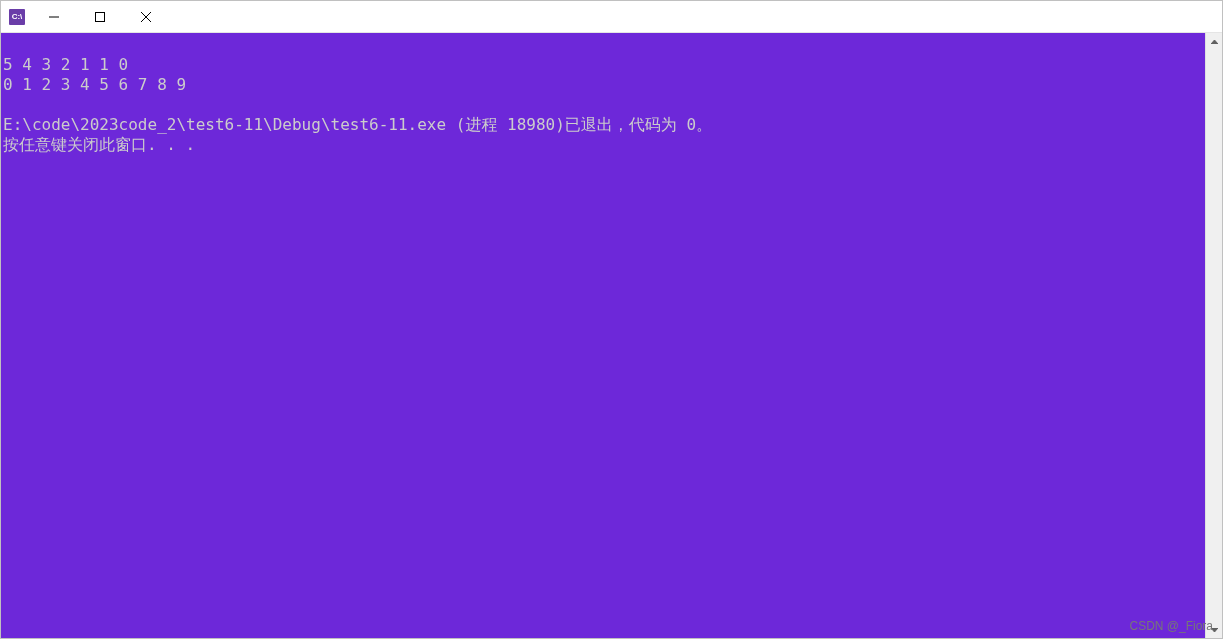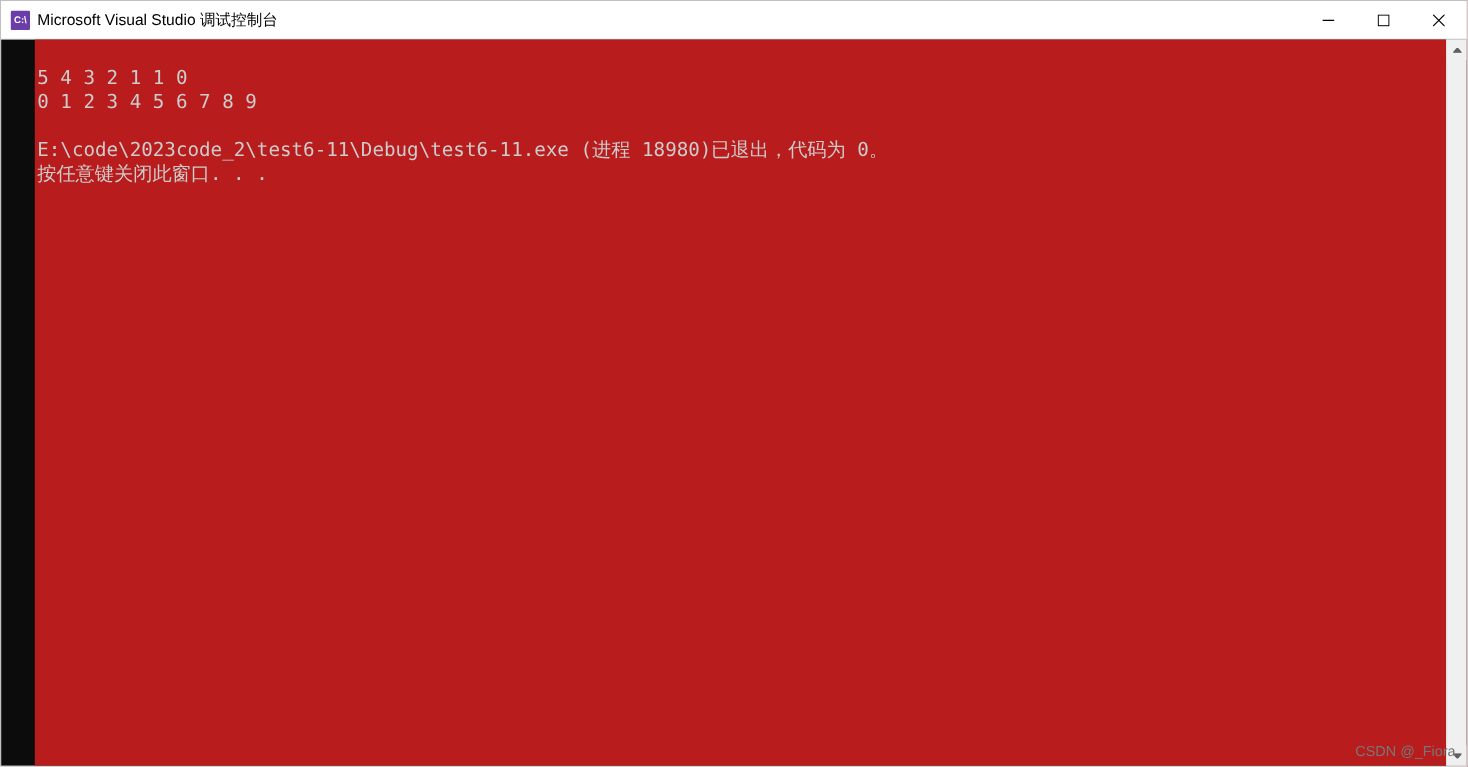--- a/index.html
+++ b/index.html
@@ -69,29 +69,28 @@
       fill: none;
     }
     .console-wrapper {
       flex: 1;
       display: flex;
       background: #0c0c0c;
       min-height: 0;
     }
     .console {
       flex: 1;
-      background: #b91c1c;
+      background: #6d28d9;
       color: #cccccc;
       font-family: "NSimSun", "SimSun", "Consolas", monospace;
       font-size: 16px;
       line-height: 20px;
       padding: 2px 0 0 2px;
       white-space: pre;
       overflow: hidden;
-      margin-left: 28px;
     }
     .scrollbar {
       width: 17px;
       background: #f0f0f0;
       position: relative;
       border-left: 1px solid #e0e0e0;
     }
     .scrollbar-arrow {
       width: 100%;
       height: 17px;
@@ -121,21 +120,20 @@
       color: #777;
       font-family: Liberation Sans, sans-serif;
     }
   </style>
 </head>
 <body>
 
 <div class="window">
   <div class="titlebar">
     <div class="titlebar-icon">C:\</div>
-    <div class="titlebar-title">Microsoft Visual Studio 调试控制台</div>
     <div class="titlebar-controls">
       <div class="titlebar-btn">
         <svg width="10" height="10" viewBox="0 0 10 10">
             <line x1="0" y1="5" x2="10" y2="5"></line>
           </svg>
       </div>
       <div class="titlebar-btn">
         <svg width="10" height="10" viewBox="0 0 10 10">
             <rect x="0.5" y="0.5" width="9" height="9"></rect>
           </svg>

